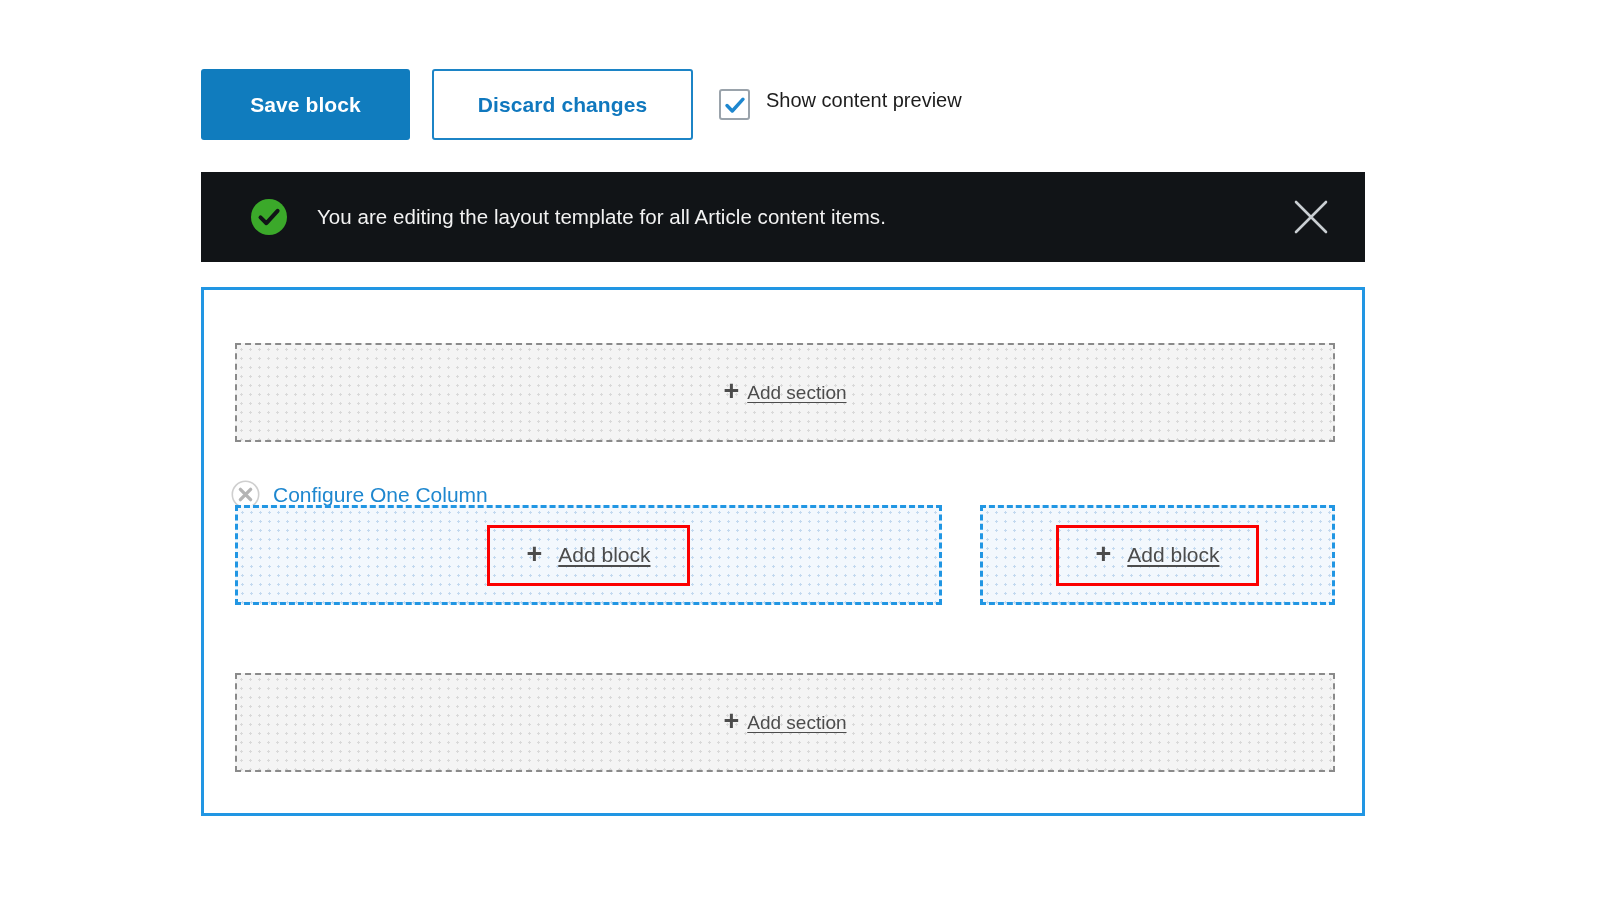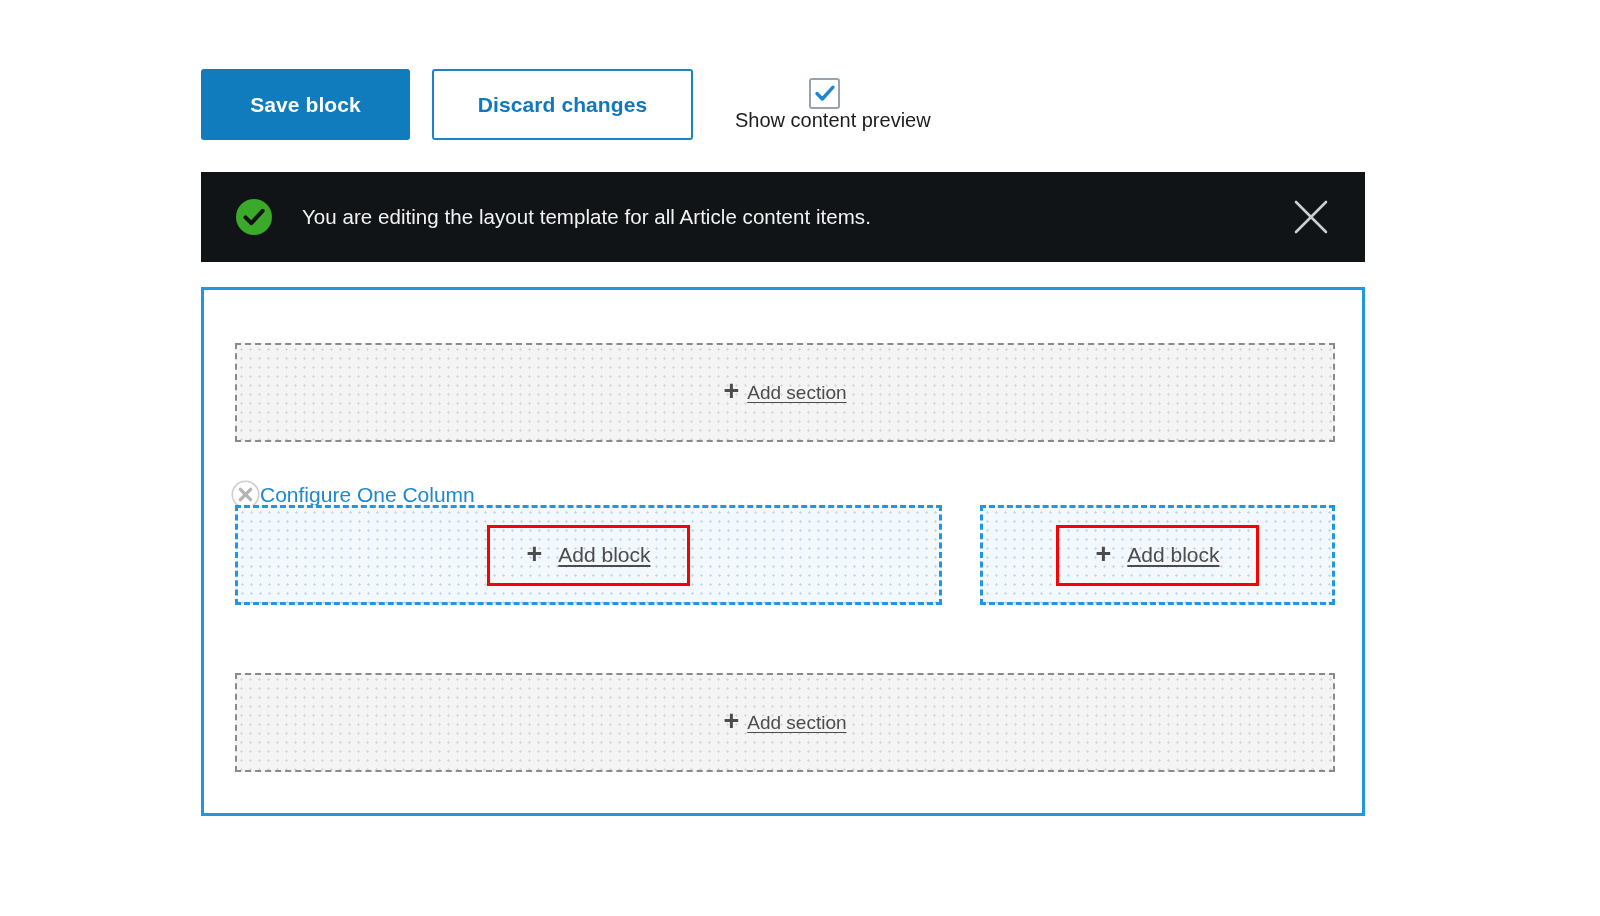--- a/index.html
+++ b/index.html
@@ -46,24 +46,23 @@
   .btn-secondary {
     width: 261px;
     height: 71px;
     margin-left: 22px;
     background: #ffffff;
     color: #1078be;
     border: 2px solid #1c84c6;
   }
   .checkbox-wrap {
     display: flex;
-    align-items: center;
+    align-items: flex-start;
     margin-left: 26px;
     cursor: pointer;
-    flex-direction: column;
   }
   .checkbox {
     width: 31px;
     height: 31px;
     box-sizing: border-box;
     border: 2px solid #9aa3ab;
     border-radius: 3px;
     background: #fff;
     display: flex;
     align-items: center;
@@ -81,20 +80,21 @@
   .banner {
     position: absolute;
     left: 201px;
     top: 172px;
     width: 1164px;
     height: 90px;
     background: #111417;
     display: flex;
     align-items: center;
     box-sizing: border-box;
+    padding-left: 15px;
   }
   .banner-icon {
     margin-left: 34px;
     width: 38px;
     height: 38px;
     flex: none;
   }
   .banner-text {
     margin-left: 29px;
     color: #f2f2f2;
@@ -178,20 +178,21 @@
     display: flex;
     align-items: center;
   }
   .remove-region {
     width: 29px;
     height: 29px;
     flex: none;
     cursor: pointer;
   }
   .configure-link {
+    margin-left: 13px;
     font-size: 21px;
     color: #1e87cf;
     text-underline-offset: 3px;
     cursor: pointer;
     white-space: nowrap;
   }
 
   
   .region {
     position: absolute;

